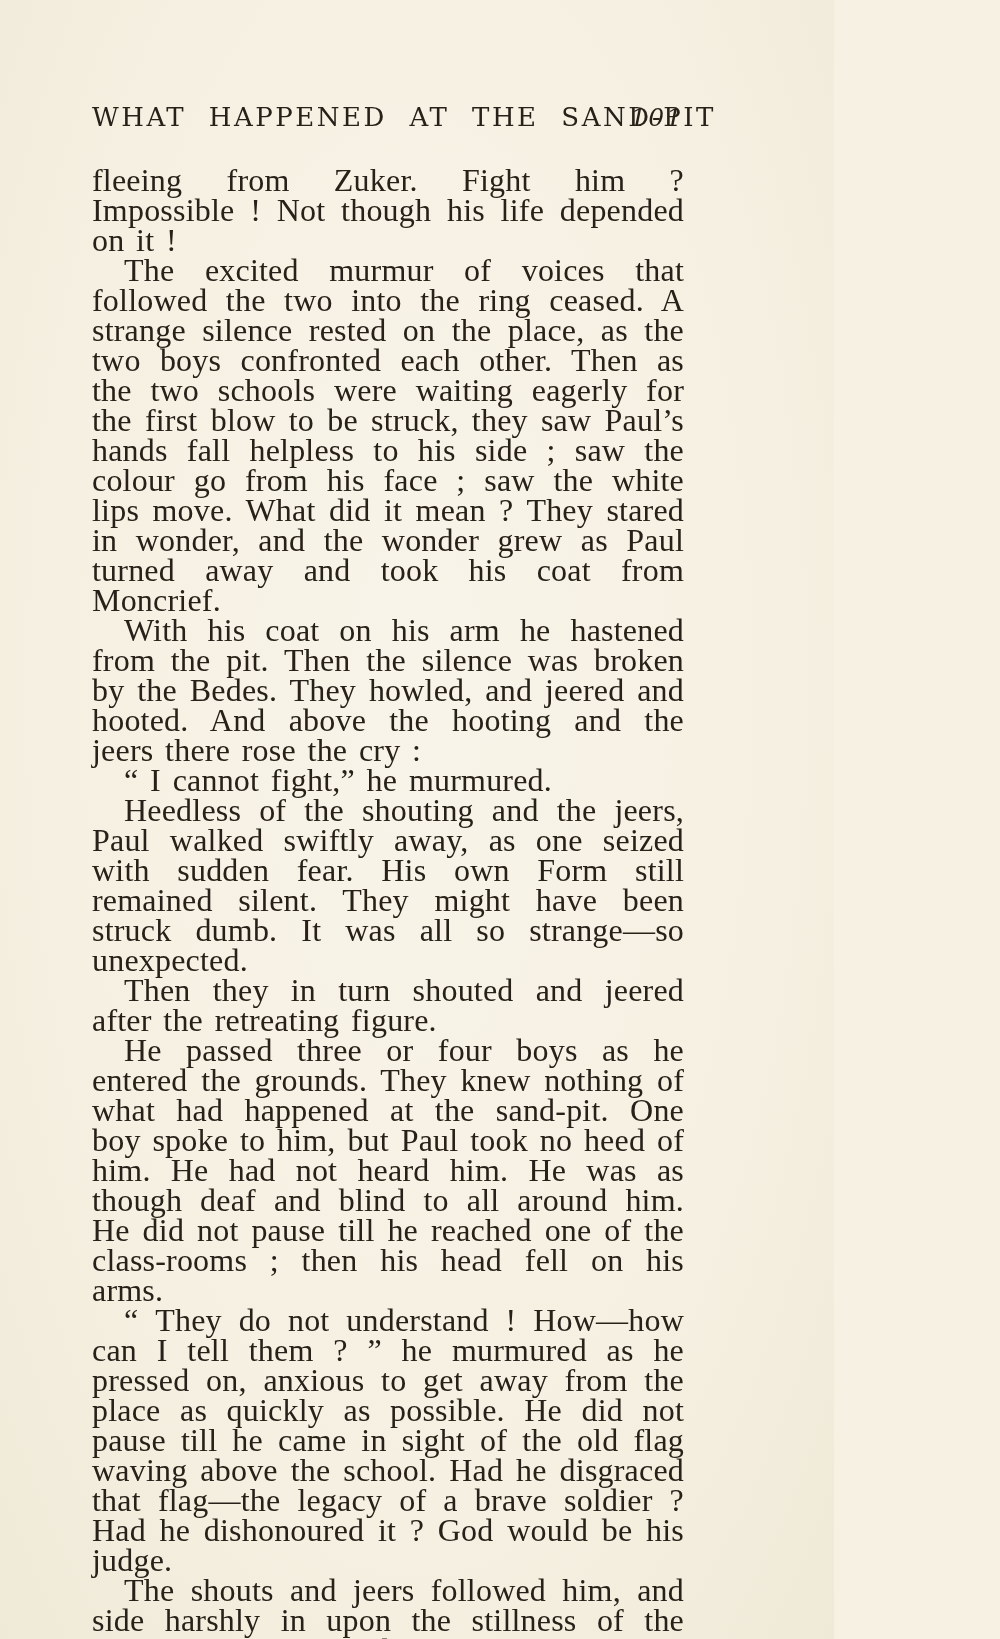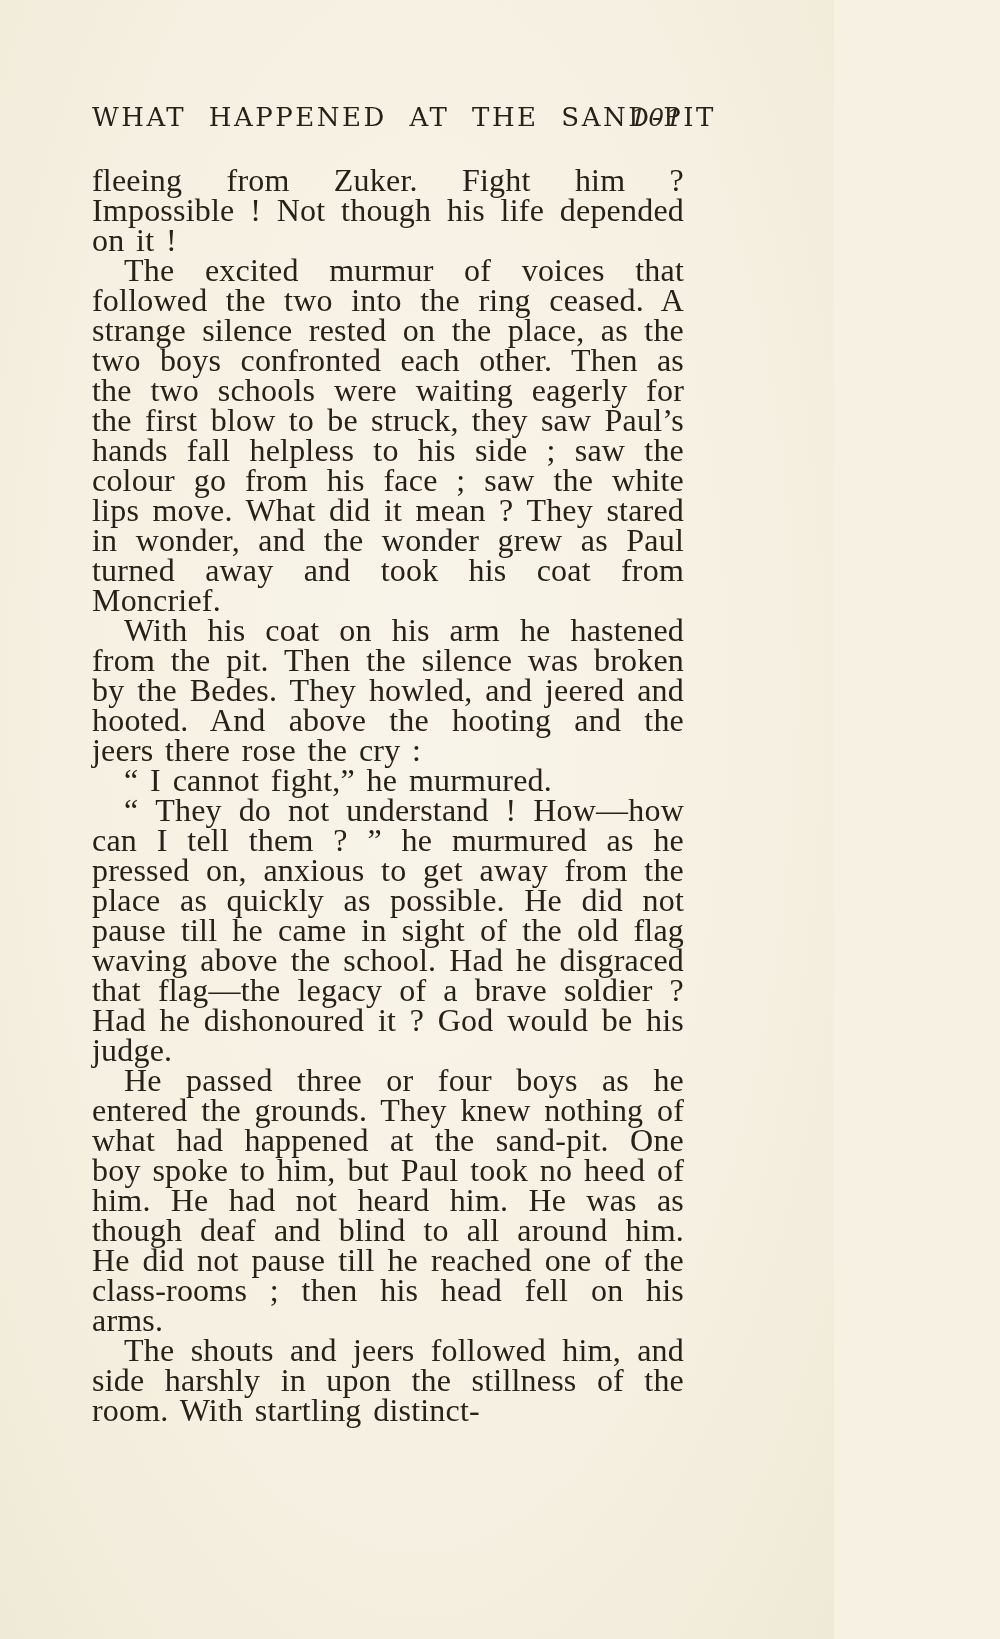--- a/index.html
+++ b/index.html
@@ -69,17 +69,19 @@
 <div class="page">
   <div class="running-head">
     <span class="head-title">WHAT HAPPENED AT THE SAND-PIT</span>
     <span class="folio">101</span>
   </div>
   <div class="body-text">
     <p class="no-indent">fleeing from Zuker. Fight him&nbsp;? Impossible&nbsp;! Not though his life depended on it&nbsp;!</p>
     <p>The excited murmur of voices that followed the two into the ring ceased. A strange silence rested on the place, as the two boys confronted each other. Then as the two schools were waiting eagerly for the first blow to be struck, they saw Paul’s hands fall helpless to his side&nbsp;; saw the colour go from his face&nbsp;; saw the white lips move. What did it mean&nbsp;? They stared in wonder, and the wonder grew as Paul turned away and took his coat from Moncrief.</p>
     <p>With his coat on his arm he hastened from the pit. Then the silence was broken by the Bedes. They howled, and jeered and hooted. And above the hooting and the jeers there rose the cry&nbsp;:</p>
     <p>“&nbsp;I cannot fight,” he murmured.</p>
+    <p>Heedless of the shouting and the jeers, Paul walked swiftly away, as one seized with sudden fear. His own Form still remained silent. They might have been struck dumb. It was all so strange—so unexpected.</p>
+    <p>Then they in turn shouted and jeered after the retreating figure.</p>
+    <p>He passed three or four boys as he entered the grounds. They knew nothing of what had happened at the sand-pit. One boy spoke to him, but Paul took no heed of him. He had not heard him. He was as though deaf and blind to all around him. He did not pause till he reached one of the class-rooms&nbsp;; then his head fell on his arms.</p>
     <p>“&nbsp;They do not understand&nbsp;! How—how can I tell them&nbsp;?&nbsp;” he murmured as he pressed on, anxious to get away from the place as quickly as possible. He did not pause till he came in sight of the old flag waving above the school. Had he disgraced that flag—the legacy of a brave soldier&nbsp;? Had he dishonoured it&nbsp;? God would be his judge.</p>
-    <p>He passed three or four boys as he entered the grounds. They knew nothing of what had happened at the sand-pit. One boy spoke to him, but Paul took no heed of him. He had not heard him. He was as though deaf and blind to all around him. He did not pause till he reached one of the class-rooms&nbsp;; then his head fell on his arms.</p>
     <p>The shouts and jeers followed him, and side harshly in upon the stillness of the room. With startling distinct-</p>
   </div>
 </div>
 
 </body></html>

